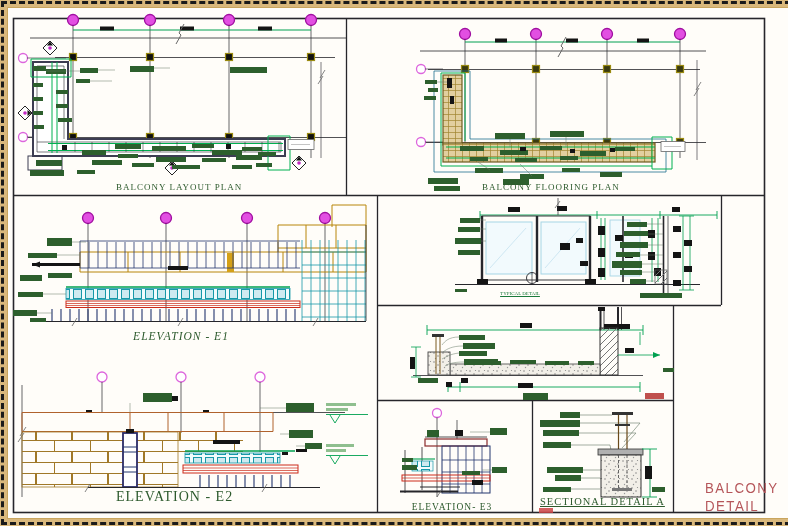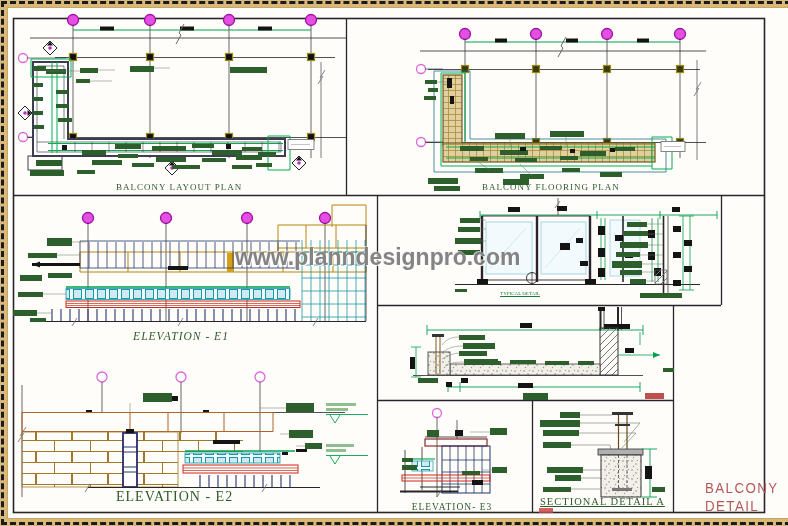--- a/index.html
+++ b/index.html
@@ -482,19 +482,18 @@
   </svg>
 
   <div class="lab" style="left:116px;top:182px;width:120px;font-size:9px;">BALCONY LAYOUT PLAN</div>
   <div class="lab" style="left:482px;top:182px;width:124px;font-size:9px;">BALCONY FLOORING PLAN</div>
   <div class="lab" style="left:126px;top:330px;width:110px;font-size:11.5px;font-style:italic;">ELEVATION - E1</div>
   <div class="lab" style="left:116px;top:489px;width:108px;font-size:14px;">ELEVATION - E2</div>
   <div class="lab" style="left:404px;top:502px;width:96px;font-size:9.5px;">ELEVATION- E3</div>
   <div class="lab underl" style="left:540px;top:496px;width:120px;font-size:10.5px;">SECTIONAL DETAIL A</div>
   <div class="lab underl" style="left:490px;top:291px;width:60px;font-size:5px;letter-spacing:0;color:#1a7a3a;">TYPICAL DETAIL</div>
 
-  <div class="watermark" style="left:235px;top:244px;">www.planndesignpro.com</div>
 
   <div class="sheet-title" style="left:705px;top:479px;">
     <div>BALCONY</div>
     <div>DETAIL</div>
   </div>
 </div>
 
 </body></html>

